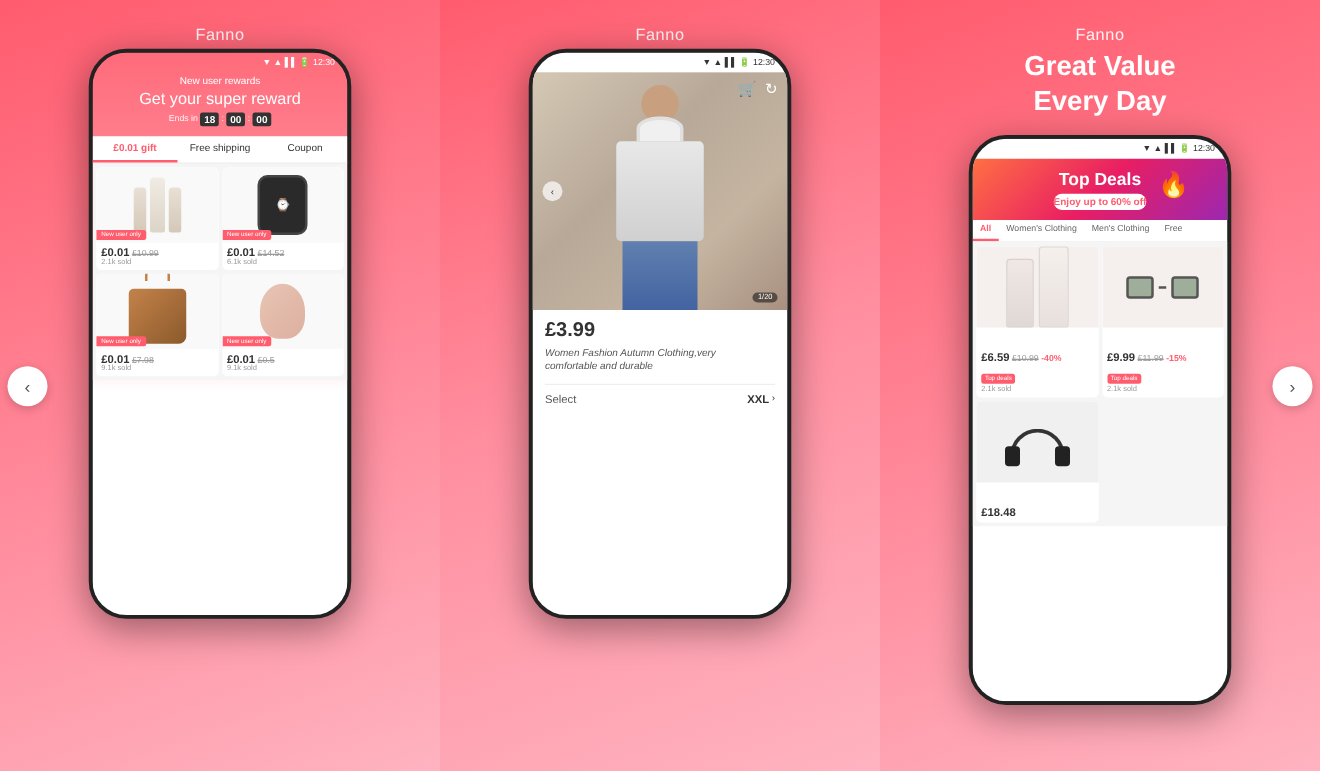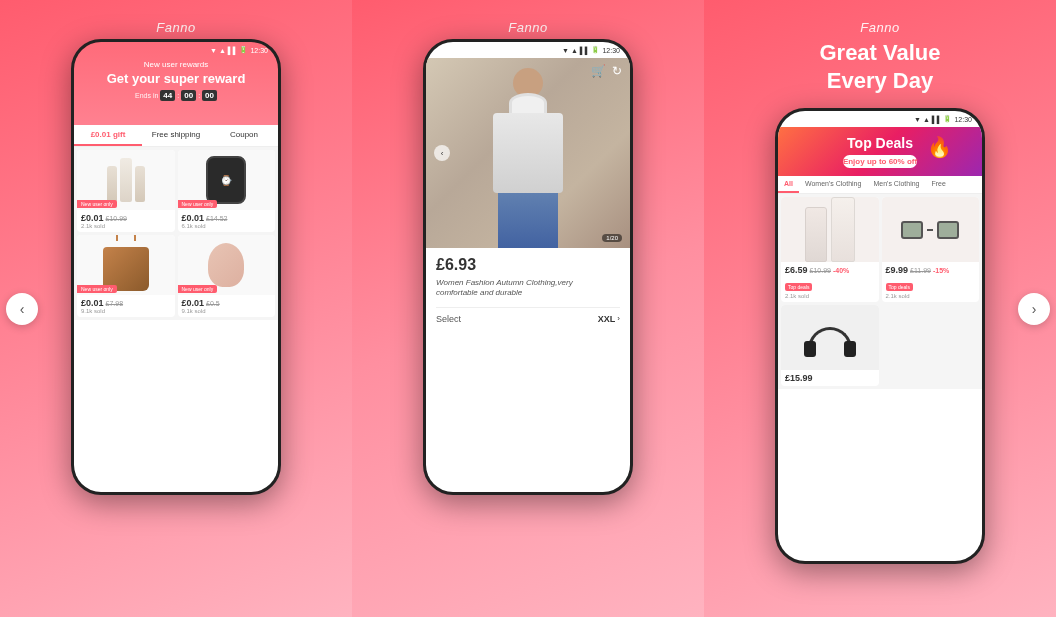--- a/index.html
+++ b/index.html
@@ -26,21 +26,20 @@
     }
     .panel-right {
       background: linear-gradient(160deg, #ff5c6e 0%, #ff8fa0 60%, #ffb3c0 100%);
     }
 
     .panel-brand {
       color: rgba(255,255,255,0.9);
       font-size: 13px;
       margin-bottom: 4px;
       letter-spacing: 0.5px;
-      font-style: italic;
     }
     .panel-title {
       color: white;
       font-size: 22px;
       font-weight: 700;
       text-align: center;
       line-height: 1.25;
       margin-bottom: 14px;
     }
 
@@ -92,26 +91,26 @@
       color: white;
     }
     .status-bar-dark { color: #333; }
     .status-icons { display: flex; gap: 2px; align-items: center; font-size: 7px; }
 
     
     .phone1-screen {
       background: linear-gradient(180deg, #ff6b7a 0%, #ff9aaa 40%, #fff 60%);
     }
     .p1-header {
-      padding: 2px 8px 24px;
+      padding: 2px 8px 8px;
       color: white;
       text-align: center;
     }
     .p1-header-sub { font-size: 8px; margin-bottom: 2px; }
-    .p1-header-main { font-size: 13px; font-weight: 700; margin-bottom: 4px; }
+    .p1-header-main { font-size: 13px; font-weight: 400; margin-bottom: 4px; }
     .timer-row {
       display: flex;
       align-items: center;
       justify-content: center;
       gap: 2px;
       font-size: 7px;
       color: rgba(255,255,255,0.9);
     }
     .timer-box {
       background: #333;
@@ -365,21 +364,21 @@
     .p3-card-img {
       width: 100%;
       height: 65px;
       background: #f5f0ee;
       display: flex;
       align-items: center;
       justify-content: center;
     }
     .p3-card-info { padding: 3px 4px; }
     .p3-price-row { display: flex; align-items: baseline; gap: 2px; flex-wrap: wrap; }
-    .p3-price-main { font-weight: 700; font-size: 9px; color: #333; }
+    .p3-price-main { font-weight: 700; font-size: 9px; color: #333; margin-top: 16px; }
     .p3-price-orig { color: #999; text-decoration: line-through; font-size: 7px; }
     .p3-discount { color: #ff5c6e; font-size: 7px; font-weight: 700; }
     .p3-badge {
       background: #ff5c6e;
       color: white;
       font-size: 5px;
       padding: 1px 3px;
       border-radius: 2px;
       display: inline-block;
       margin-top: 1px;
@@ -446,21 +445,21 @@
             <span>🔋</span>
           <span>12:30</span>
         </div>
       </div>
 
       <div class="p1-header">
         <div class="p1-header-sub">New user rewards</div>
         <div class="p1-header-main">Get your super reward</div>
         <div class="timer-row">
           <span>Ends in</span>
-          <span class="timer-box">44</span>
+          <span class="timer-box">18</span>
           <span>:</span>
           <span class="timer-box">00</span>
           <span>:</span>
           <span class="timer-box">00</span>
         </div>
       </div>
 
       <div class="p1-tabs">
         <div class="p1-tab active">£0.01 gift</div>
         <div class="p1-tab">Free shipping</div>
@@ -574,21 +573,21 @@
 
         <div class="p2-icons-top">
           <span>🛒</span>
           <span>↻</span>
         </div>
 
         <div class="p2-img-counter">1/20</div>
       </div>
 
       <div class="p2-info">
-        <div class="p2-price">£6.93</div>
+        <div class="p2-price">£3.99</div>
         <div class="p2-desc">Women Fashion Autumn Clothing,very<br>comfortable and durable</div>
 
         <div class="p2-select-row">
           <span class="p2-select-label">Select</span>
           <span style="display:flex;align-items:center;gap:2px;">
             <span class="p2-select-val">XXL</span>
             <span style="font-size:8px;color:#333;">›</span>
           </span>
         </div>
       </div>
@@ -677,20 +676,20 @@
             <div style="width:50px;height:50px;display:flex;align-items:center;justify-content:center;">
               <div style="position:relative;">
                 <div style="width:44px;height:22px;border:3px solid #333;border-bottom:none;border-radius:22px 22px 0 0;"></div>
                 <div style="position:absolute;bottom:-8px;left:-4px;width:12px;height:16px;background:#222;border-radius:3px;"></div>
                 <div style="position:absolute;bottom:-8px;right:-4px;width:12px;height:16px;background:#222;border-radius:3px;"></div>
               </div>
             </div>
           </div>
           <div class="p3-card-info">
             <div class="p3-price-row">
-              <span class="p3-price-main">£15.99</span>
+              <span class="p3-price-main">£18.48</span>
             </div>
           </div>
         </div>
       </div>
     </div>
   </div>
 </div>
 
 </body></html>

